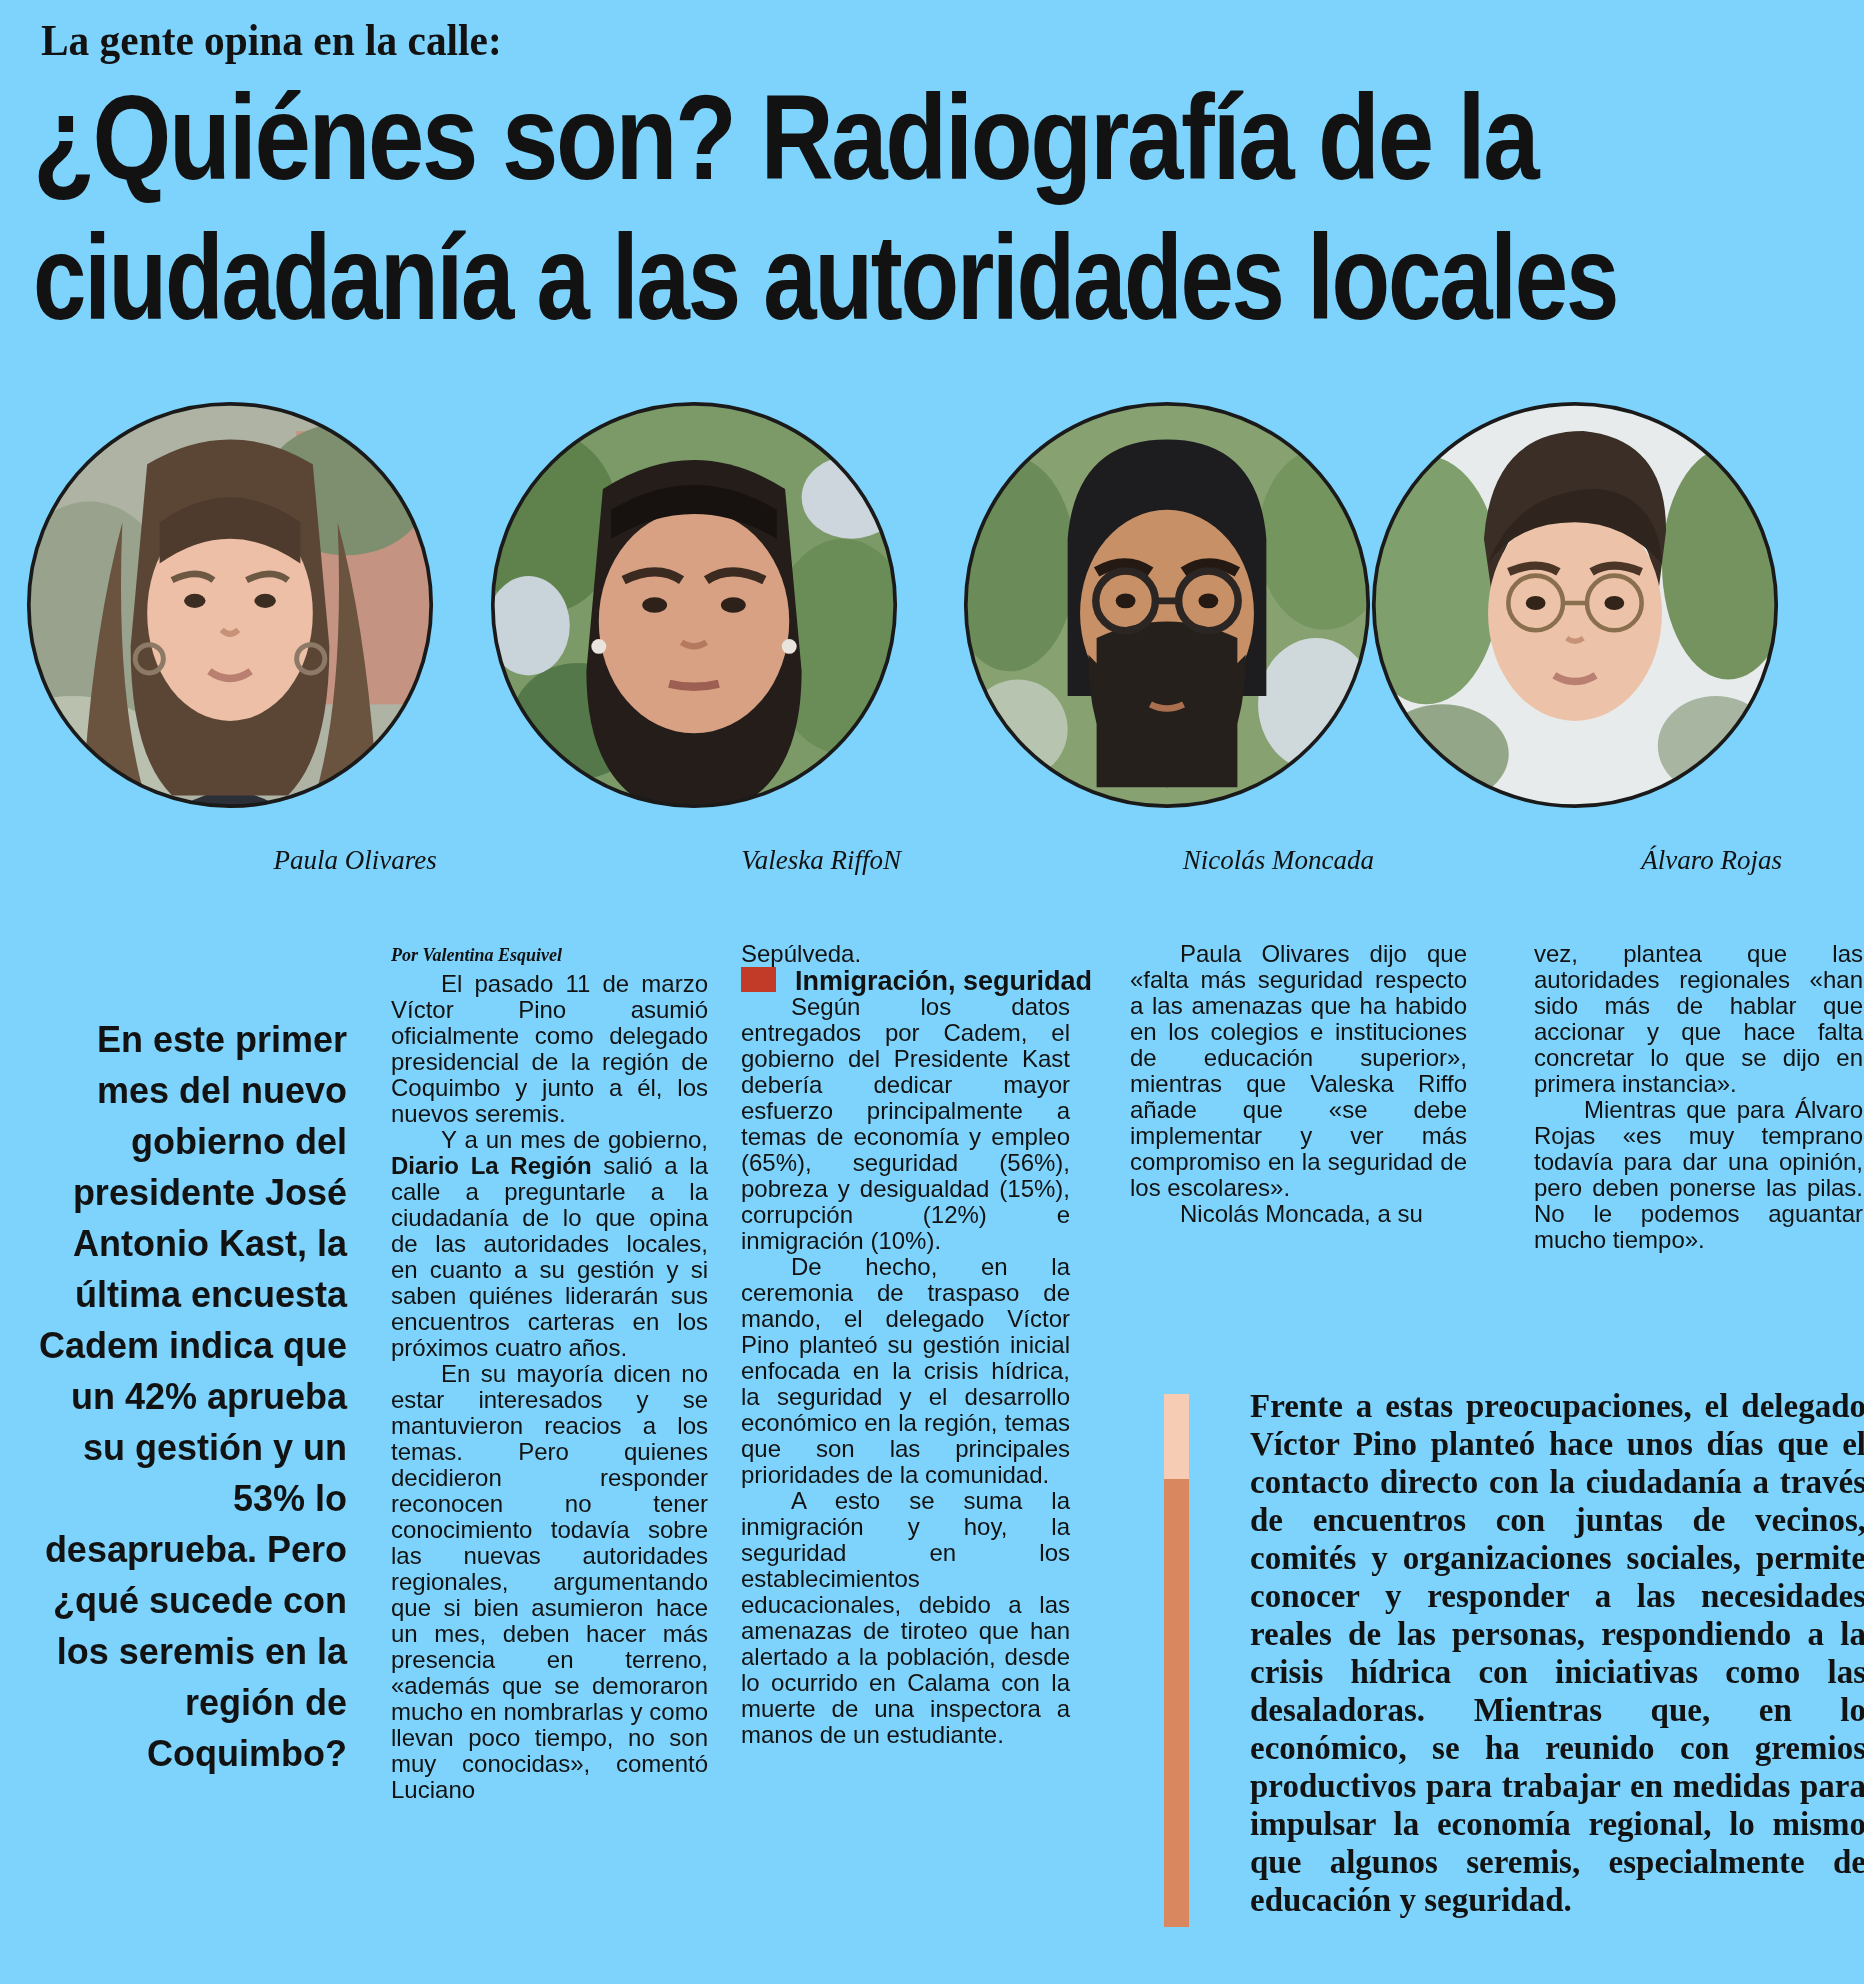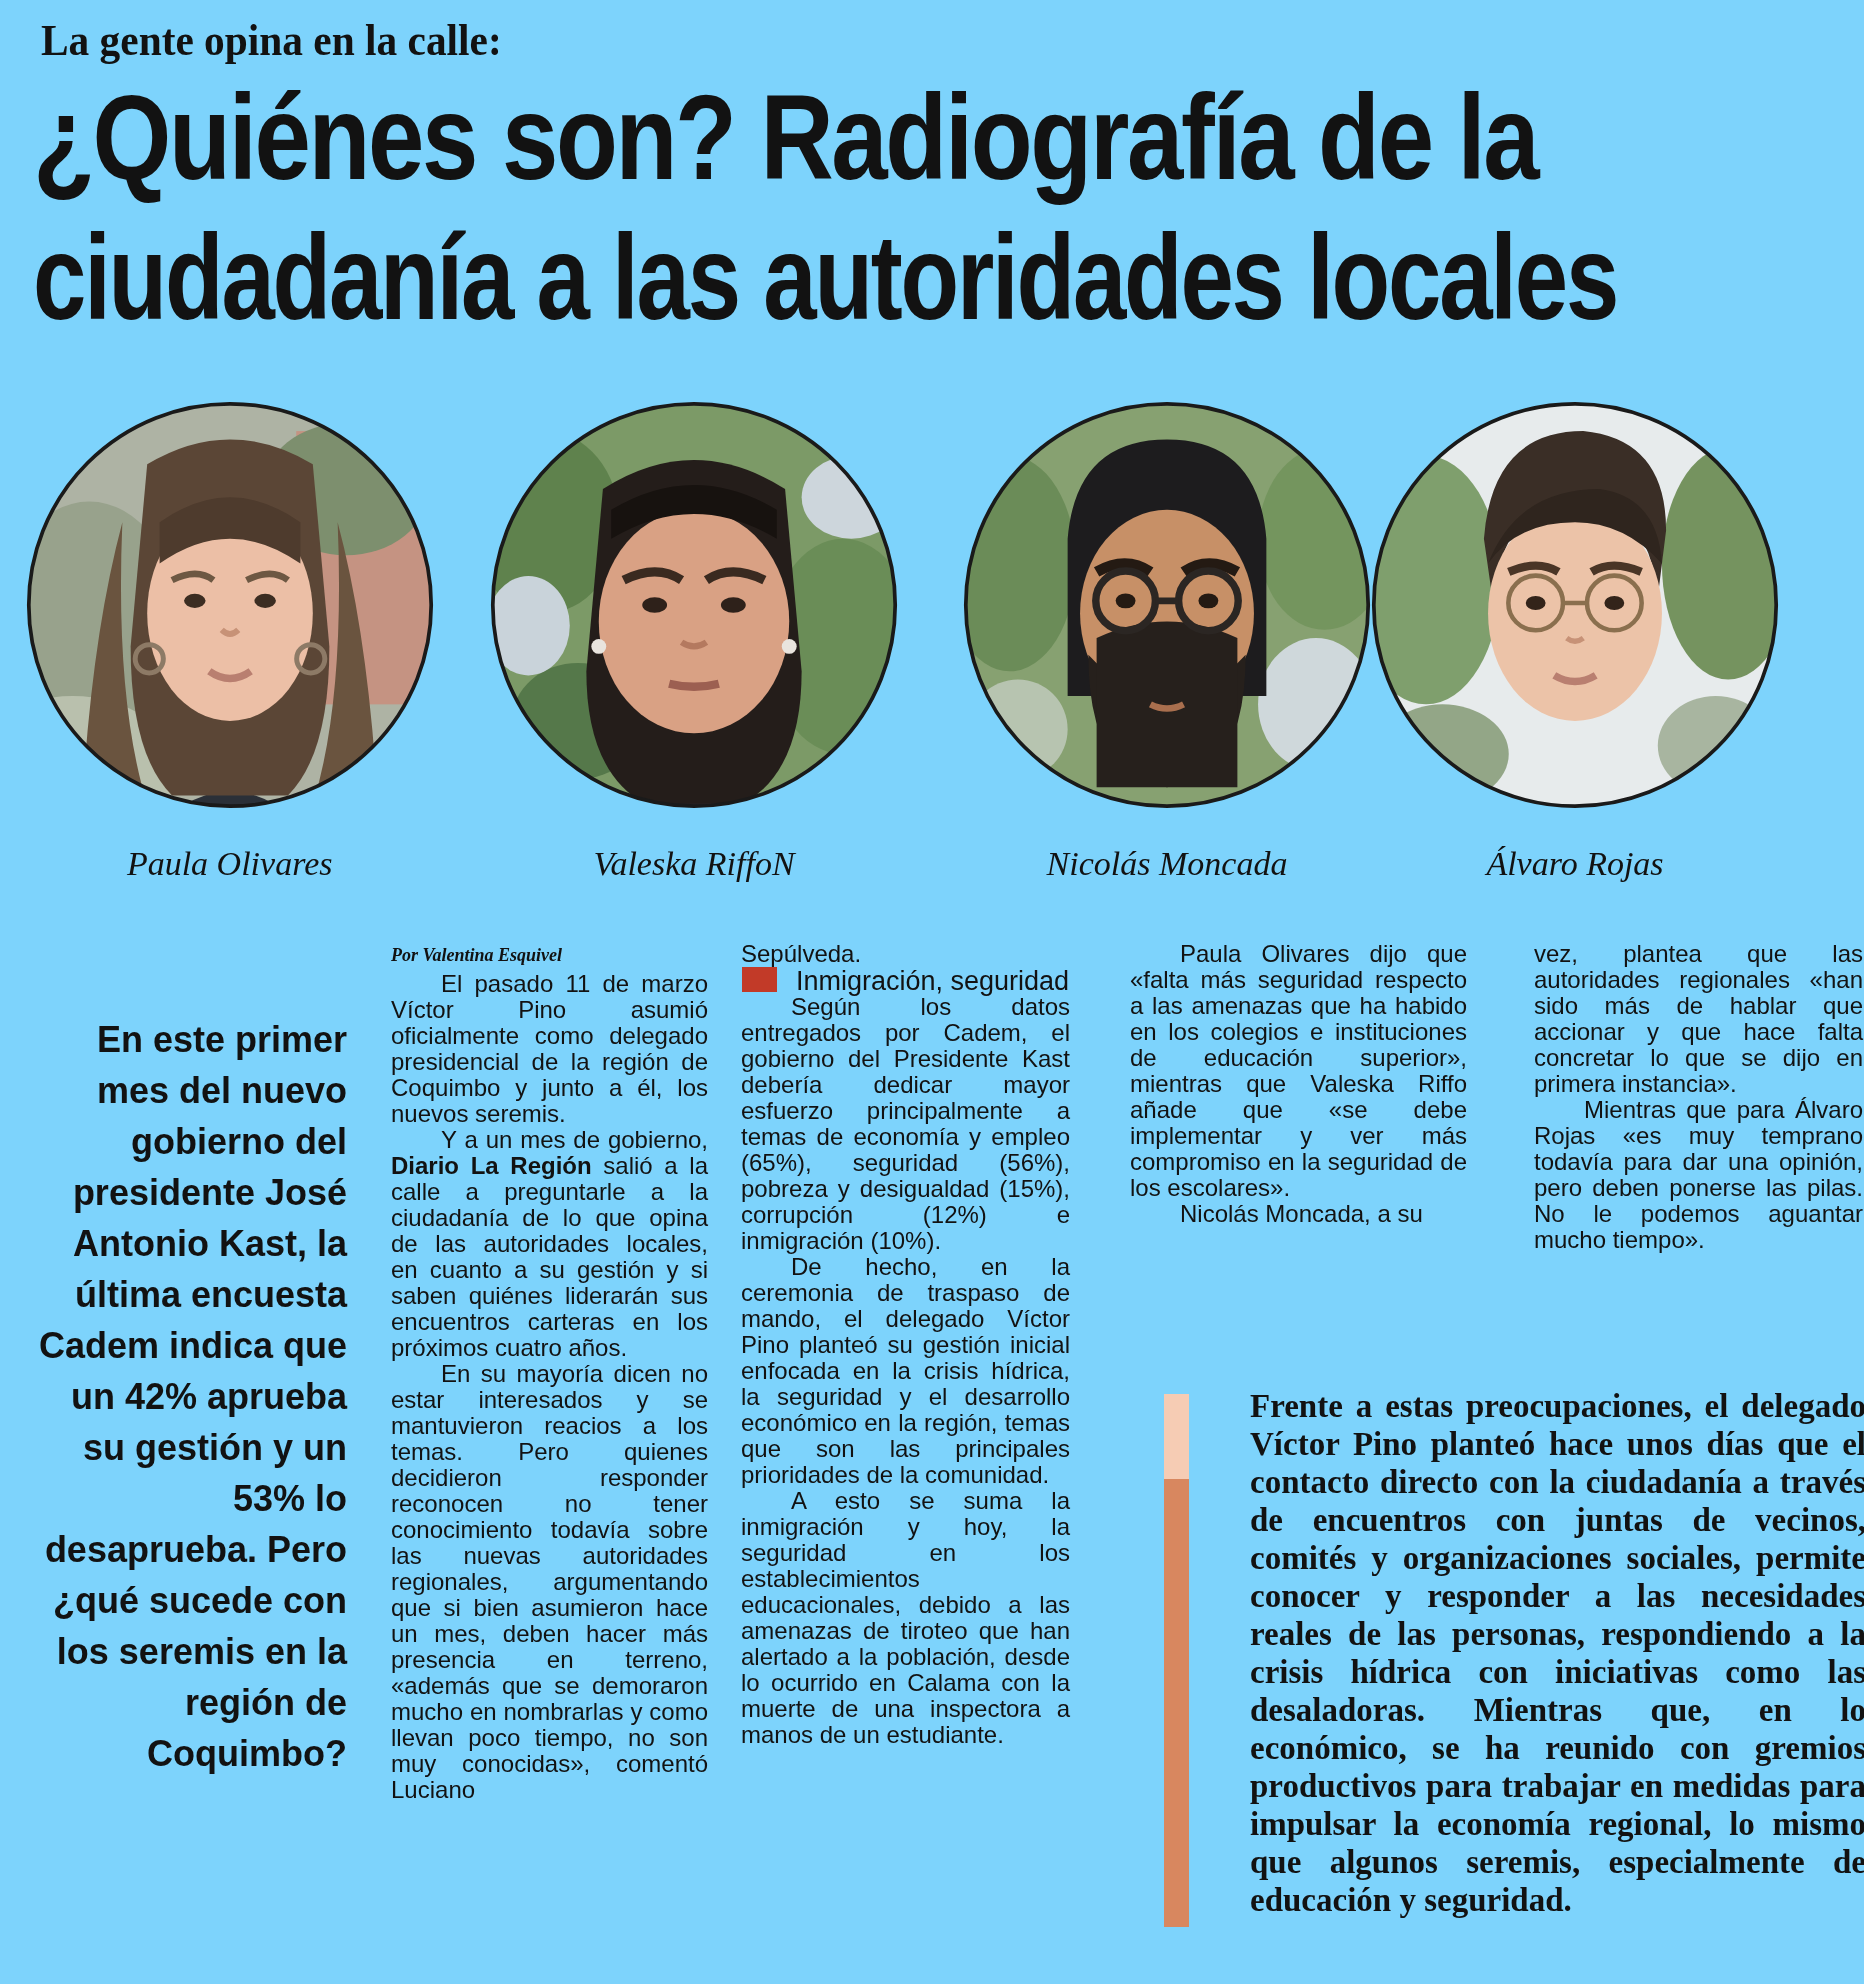--- a/index.html
+++ b/index.html
@@ -12,38 +12,38 @@
           white-space:nowrap;transform:scaleX(0.94);transform-origin:left top;}
   .headline{position:absolute;left:33px;top:67px;}
   .headline .hl{display:block;font-weight:bold;font-size:120px;line-height:140px;
                 letter-spacing:-2.8px;white-space:nowrap;transform-origin:left top;}
   .headline .hl1{transform:scaleX(0.845);}
   .headline .hl2{transform:scaleX(0.80);}
 
   
   .photo{position:absolute;top:395px;width:414px;}
   .photo svg{display:block;width:414px;height:420px;}
-  .photo .cap{display:block;width:414px;margin-top:29.5px;text-align:center;
-              font-family:"Liberation Serif", serif;font-style:italic;font-size:34px;}
+  .photo .cap{display:block;width:414px;margin-top:29.5px;text-align:right;
+              font-family:"Liberation Serif", serif;font-style:italic;font-size:27px;}
   .p1{left:22.7px;} .p2{left:487px;} .p3{left:960px;} .p4{left:1368px;}
 
   
   .col{position:absolute;font-size:24px;line-height:26px;text-align:justify;}
   .col p{margin:0;}
   .col p.ind{text-indent:50px;}
   .pullquote{position:absolute;left:34px;top:1014px;width:313px;
              font-weight:bold;font-size:36px;line-height:51px;text-align:right;
              letter-spacing:0px;}
   .c2{left:391px;top:941px;width:317px;}
   .c3{left:741px;top:941px;width:329px;}
   .c4{left:1130px;top:941px;width:337px;}
   .c5{left:1502px;top:941px;width:329px;margin-left:32px;}
   .byline{font-family:"Liberation Serif", serif;font-style:italic;font-weight:bold;
           font-size:18px;line-height:29.5px;margin:0 0 25px 0;text-align:left;}
-  .subhead{margin:26px 0 28px 0;font-weight:normal;font-size:27px;text-align:center;
+  .subhead{margin:26px 0 28px 0;font-weight:bold;font-size:27px;text-align:right;
            white-space:nowrap;}
   .subhead .sq{display:inline-block;width:35px;height:25px;margin-right:19px;
                vertical-align:-2.3px;}
   .boldname{font-weight:bold;}
 
   
   .quotebox{position:absolute;left:1164px;top:1387px;width:702px;}
   .qbar{position:absolute;left:0;top:6.8px;width:25px;}
   .qbar .lt{height:85px;}
   .qbar .dk{height:448px;}

